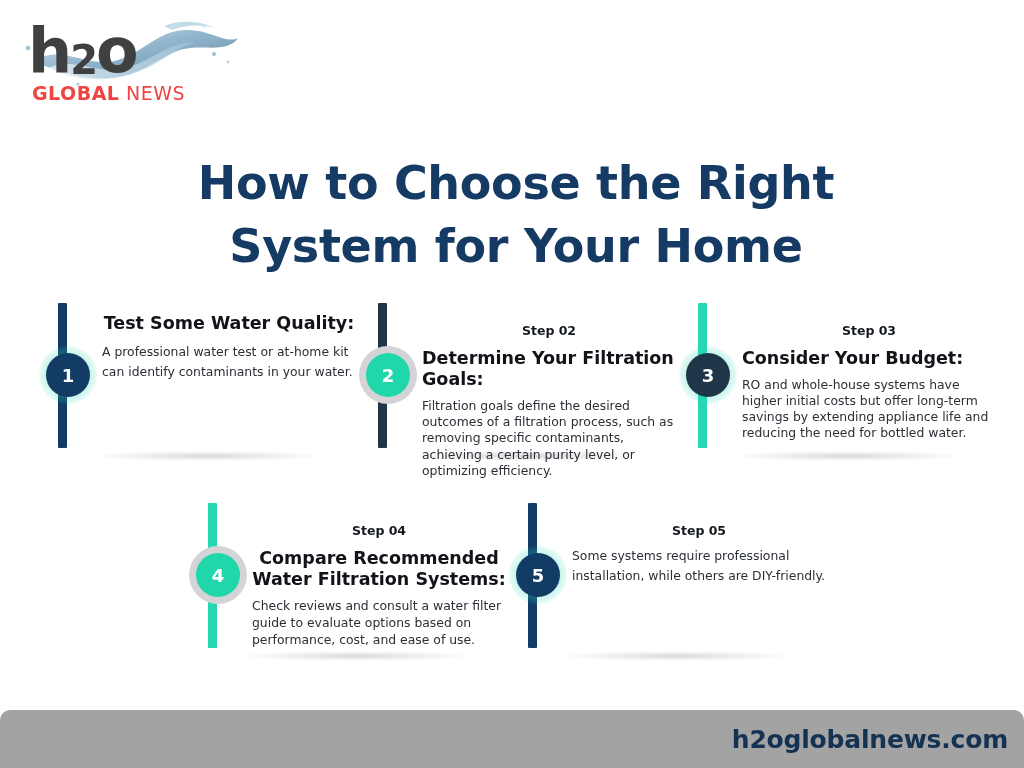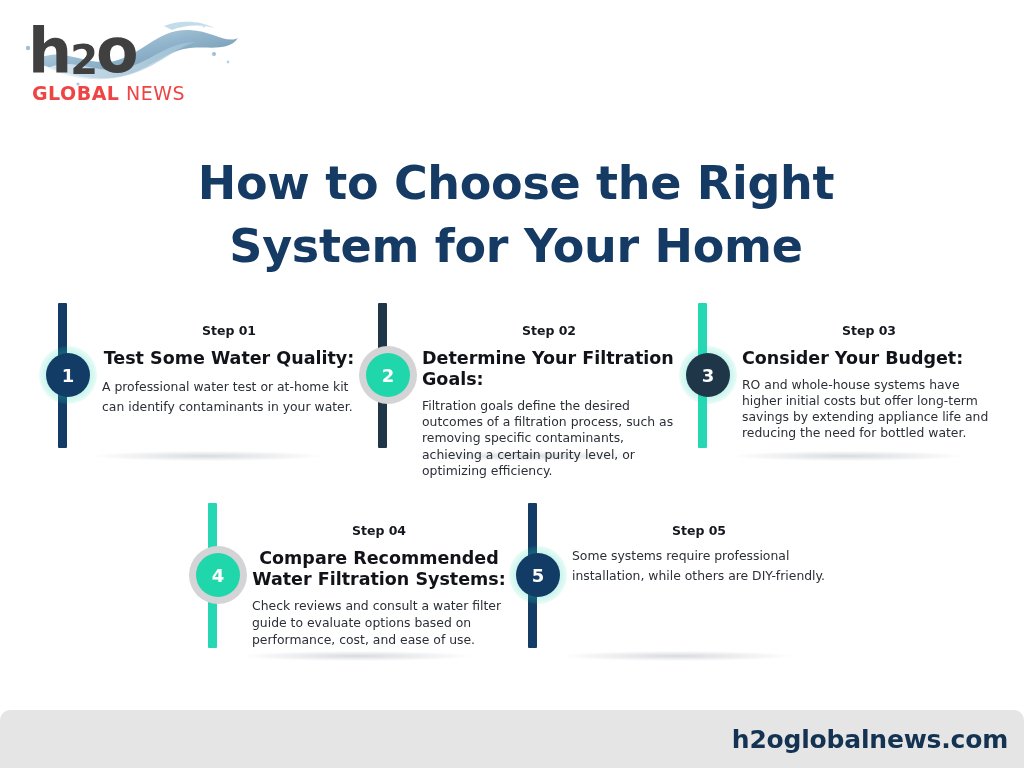--- a/index.html
+++ b/index.html
@@ -223,21 +223,20 @@
 </div>
 
 <div class="page-title" style="color: rgb(21, 58, 99);">How to Choose the Right System for Your Home</div>
 
 <div class="step" id="step-1">
   <div class="step-bar" style="background: rgb(18, 60, 102);"></div>
   <div class="step-glow" style="background: radial-gradient(circle, rgba(38, 215, 180, 0.38) 40%, rgba(38, 215, 180, 0.1) 70%, rgba(38, 215, 180, 0) 100%);"></div>
   <div class="step-circle" style="background: rgb(18, 60, 102);">1</div>
   <div class="step-shadow"></div>
   <div class="step-body">
-    <div class="step-label">Step 01</div>
     <div class="step-heading" style="text-align: center;">Test Some Water Quality:</div>
     <div class="step-text" style="line-height: 1.62;">A professional water test or at-home kit can identify contaminants in your water.</div>
   </div>
 </div>
 
 <div class="step" id="step-2">
   <div class="step-bar" style="background: rgb(30, 54, 71);"></div>
   <div class="step-ring"></div>
   <div class="step-circle" style="background: rgb(32, 214, 171);">2</div>
   <div class="step-shadow"></div>
@@ -276,15 +275,15 @@
   <div class="step-bar" style="background: rgb(18, 60, 102);"></div>
   <div class="step-glow" style="background: radial-gradient(circle, rgba(38, 215, 180, 0.38) 40%, rgba(38, 215, 180, 0.1) 70%, rgba(38, 215, 180, 0) 100%);"></div>
   <div class="step-circle" style="background: rgb(18, 60, 102);">5</div>
   <div class="step-shadow"></div>
   <div class="step-body">
     <div class="step-label">Step 05</div>
     <div class="step-text" style="line-height: 1.62;">Some systems require professional installation, while others are DIY-friendly.</div>
   </div>
 </div>
 
-<div class="footer" style="background: #e5e5e5;">
+<div class="footer" style="background: #a3a3a3;">
   <div class="footer-url" style="color: rgb(20, 51, 82);">h2oglobalnews.com</div>
 </div>
 
 </body></html>

